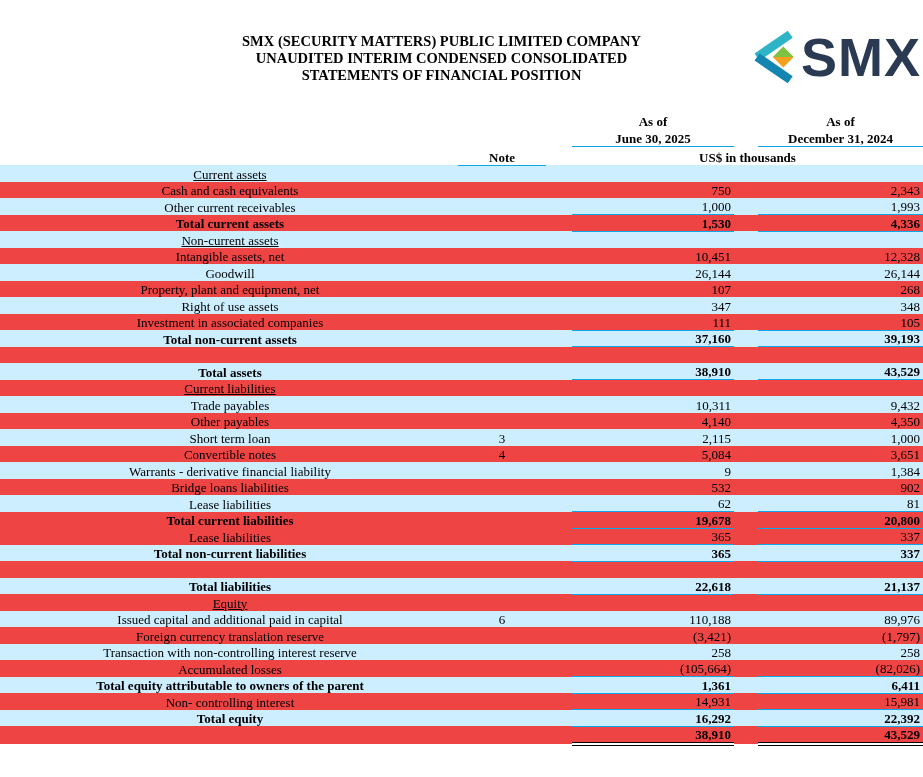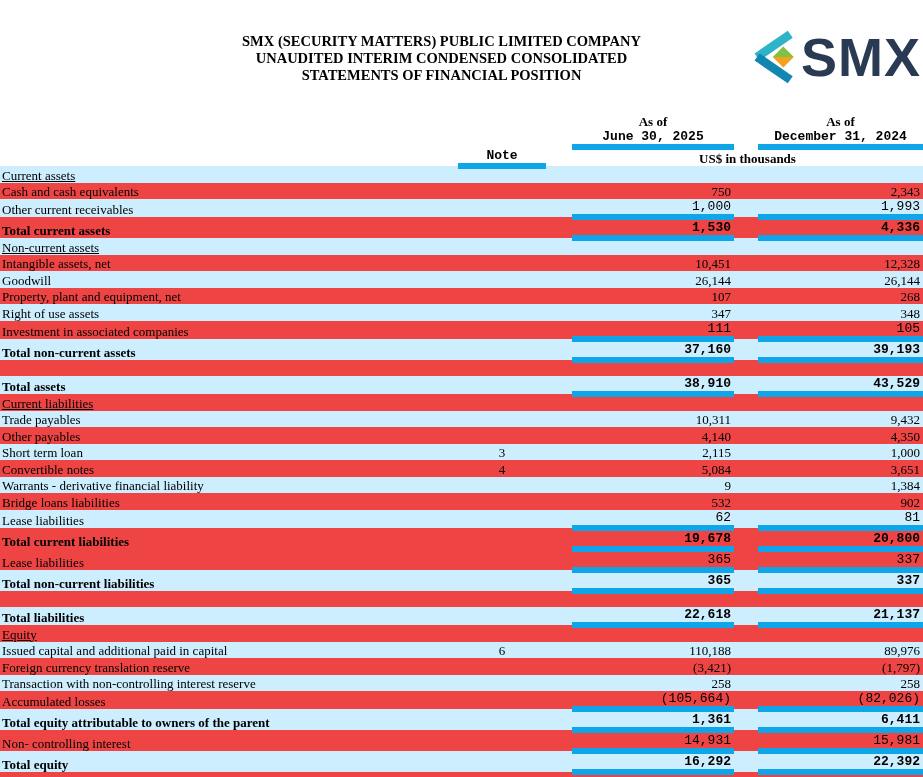--- a/index.html
+++ b/index.html
@@ -39,28 +39,28 @@
     vertical-align: bottom;
     white-space: nowrap;
     overflow: hidden;
     font-size: 13px;
     line-height: 15px;
     height: 16.5px;
   }
   thead td { font-weight: bold; text-align: center; margin-top: 24px; }
   thead tr.h1 td, thead tr.h2 td { height: 17px; }
   thead tr.h3 td { height: 19px; }
-  .label-cell { text-align: left; padding-left: 2px; }
+  .label-cell { text-align: center; padding-left: 2px; }
   .note-cell  { text-align: center; }
   .val-cell   { text-align: right; padding-right: 3px; }
   tr.blue  { background: #CCEEFF; }
   tr.white { background: #ef4444; }
   .bold    { font-weight: bold; }
   .section { text-decoration: underline; }
-  .u1 { border-bottom: 6px solid #0ea5e9; font-family: Liberation Mono, monospace; }
+  .u1 { border-bottom: 1px solid #0ea5e9; }
   .u2 { border-bottom: 4px double #000; }
 </style>
 </head>
 <body>
 
 <div class="top">
   <div class="title-block">
     <div>SMX (SECURITY MATTERS) PUBLIC LIMITED COMPANY</div>
     <div>UNAUDITED INTERIM CONDENSED CONSOLIDATED</div>
     <div>STATEMENTS OF FINANCIAL POSITION</div>

